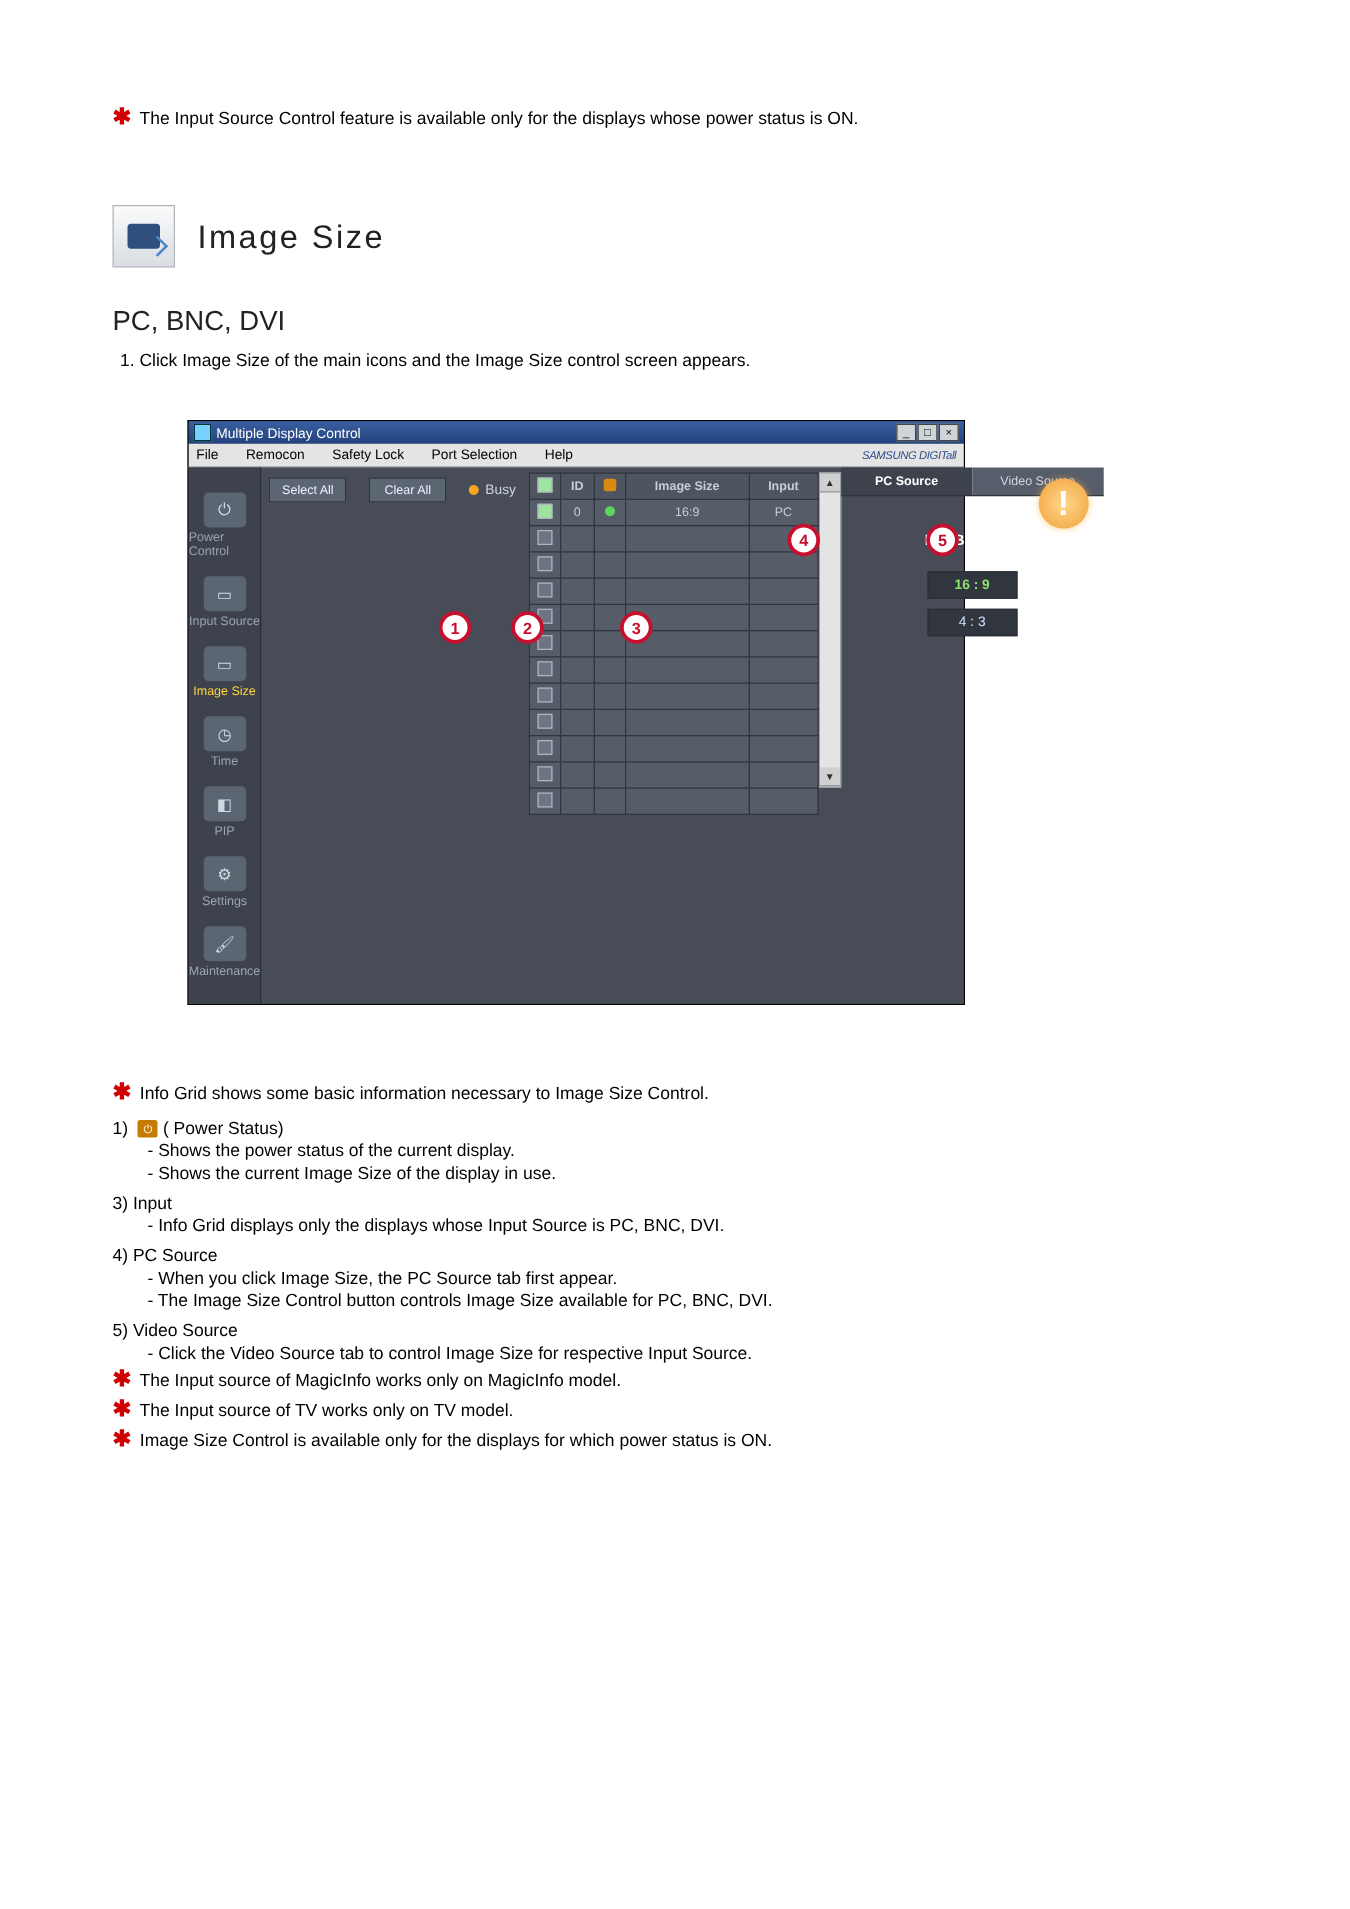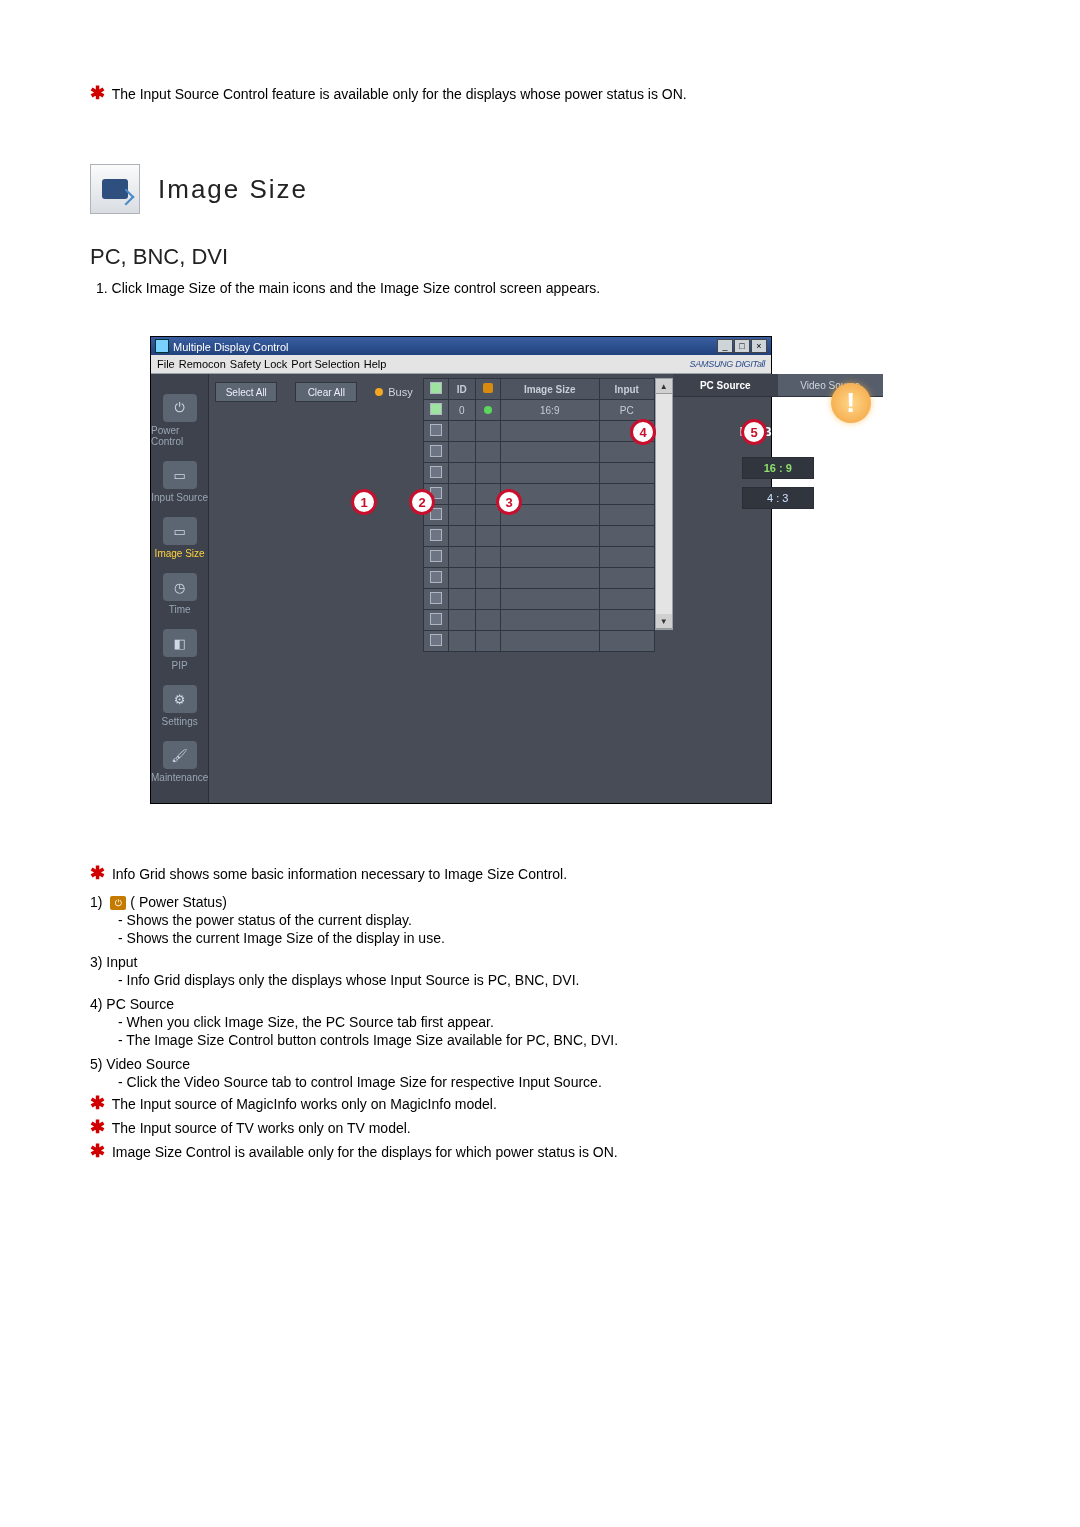--- a/index.html
+++ b/index.html
@@ -91,21 +91,21 @@
     justify-content: space-between;
     padding: 0 4px;
     color:#fff;
     font-size:11px;
   }
   .titlebar-left{display:flex;align-items:flex-end;gap:4px}
   .win-btns{display:flex;gap:1px}
   .win-btn{width:14px;height:12px;background:#cfd4d9;border:1px solid #444;display:flex;align-items:center;justify-content:center;font-size:9px;color:#000;cursor:default}
   .menubar{
     height:18px;background:#e4e4e4;display:flex;align-items:center;
-    padding:0 6px;gap:4px;color:#000;border-bottom:1px solid #9aa1ab;
+    padding:0 6px;gap:22px;color:#000;border-bottom:1px solid #9aa1ab;
     justify-content:flex-start;
   }
   .menubar .brand{margin-left:auto;color:#2a4c8a;font-style:italic;font-weight:normal;font-size:9px;letter-spacing:-0.3px}
   .app-body{display:flex;background:#474c56;}
   .sidebar{
     width:104px;background:#3d424c;border-right:1px solid #2b2f36;
     display:flex;flex-direction:column;align-items:center;
     padding:20px 0;gap:14px;color:#9aa6b4;font-size:10px;
   }
   .side-item{display:flex;flex-direction:column;align-items:center;gap:3px;width:100%}

